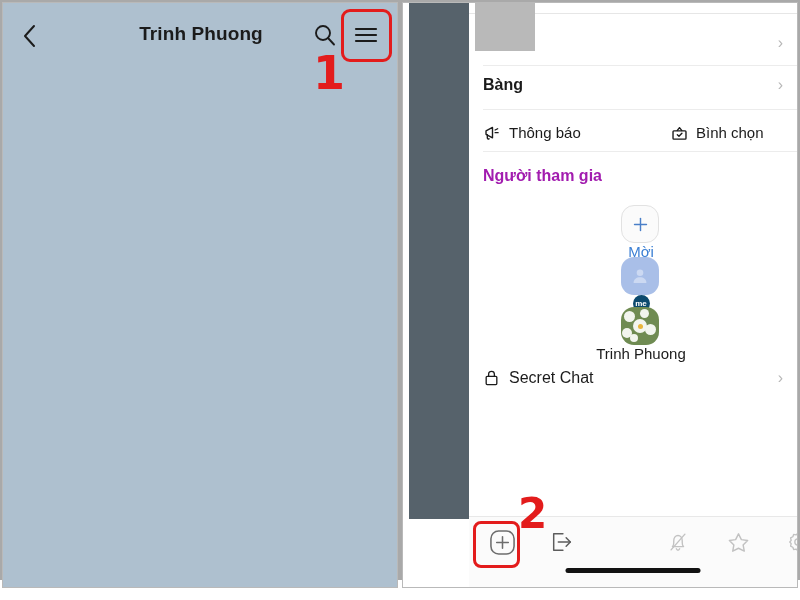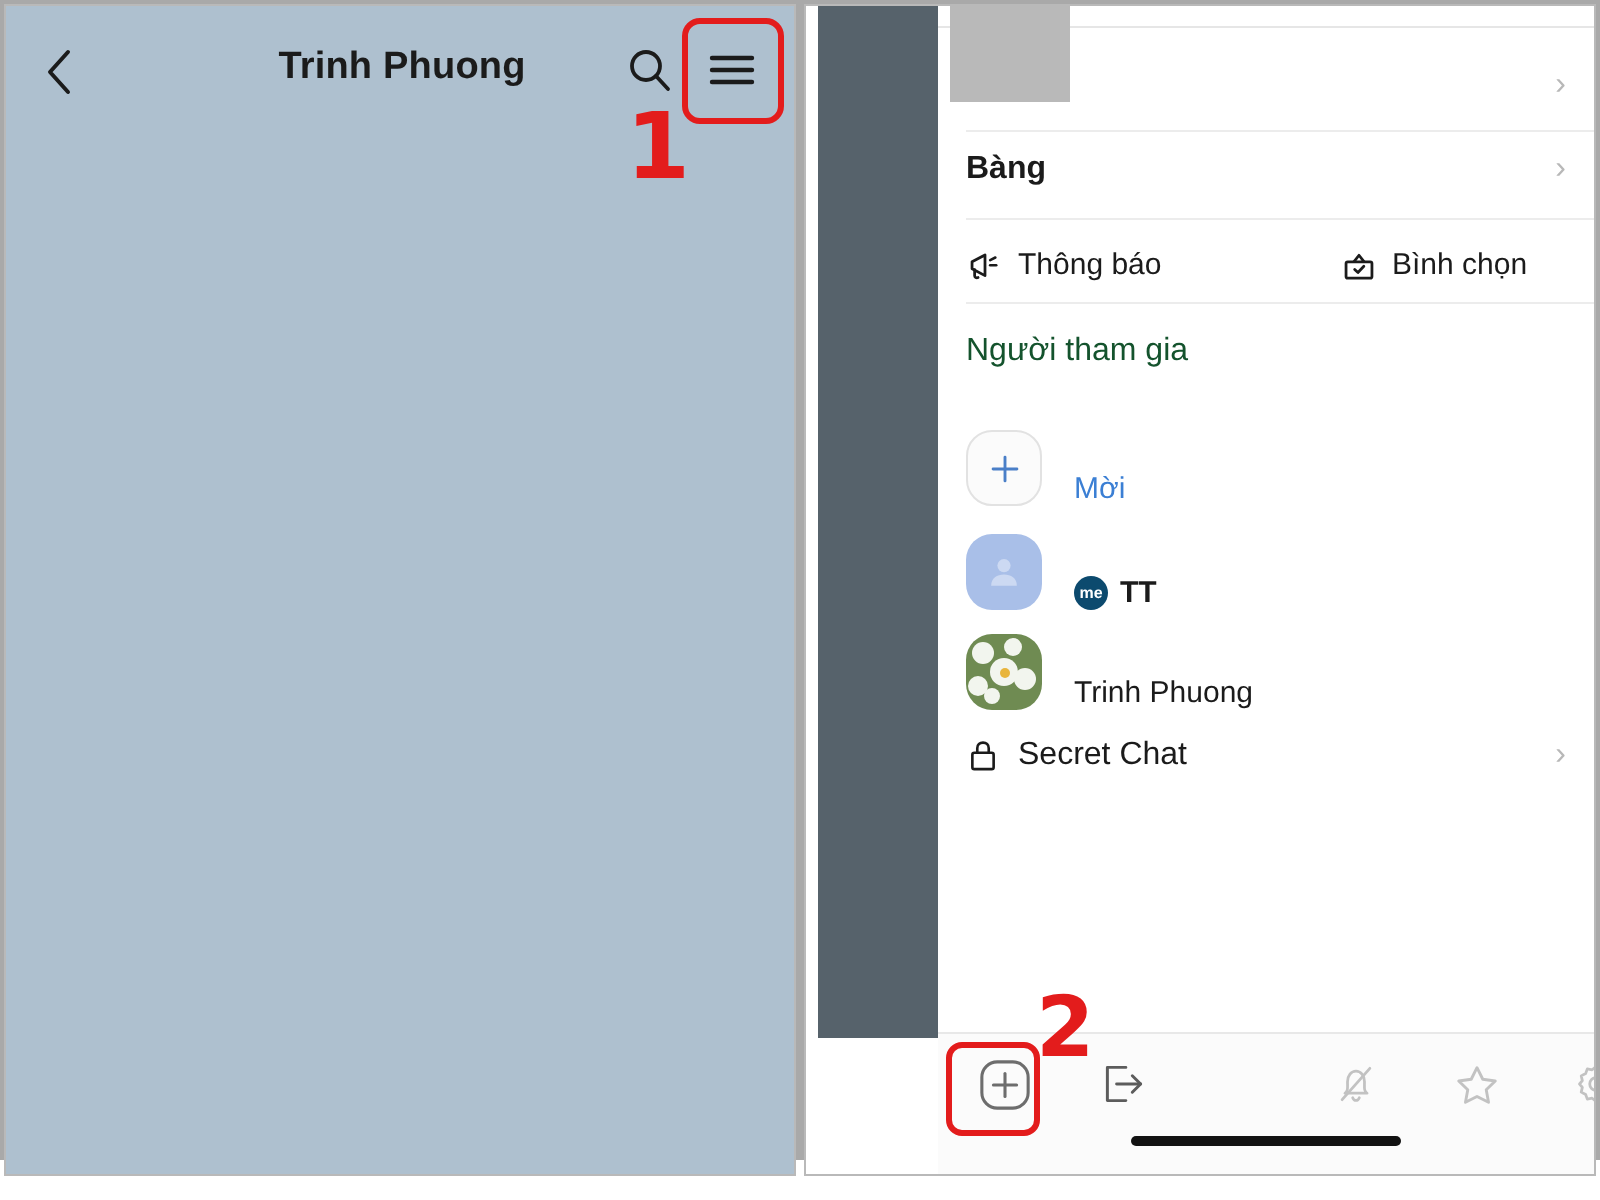--- a/index.html
+++ b/index.html
@@ -93,25 +93,25 @@
     position:absolute;left:0;width:100%;height:36px;display:flex;align-items:center;
   }
   .dual-item{
     display:flex;align-items:flex-start;gap:7px;cursor:pointer;
   }
   .dual-item span{font-size:15px;color:#1b1b1b;}
   .dual-a{position:absolute;left:14px;}
   .dual-b{position:absolute;left:201px;}
 
   .section-title{
-    position:absolute;left:14px;font-size:16px;font-weight:normal;color:#14532d;
+    position:absolute;left:14px;font-size:16px;font-weight:bold;color:#a21caf;
   }
 
   .person{
-    position:absolute;left:0;width:100%;display:flex;align-items:flex-end;cursor:pointer;
+    position:absolute;left:0;width:100%;display:flex;align-items:center;cursor:pointer;flex-direction:column;
   }
   .av{
     margin-left:14px;width:38px;height:38px;border-radius:13px;flex:none;
     display:flex;align-items:center;justify-content:center;
     box-sizing:border-box;
   }
   .av-invite{
     background:#fbfbfb;border:1px solid #e2e2e2;
   }
   .av-person{

